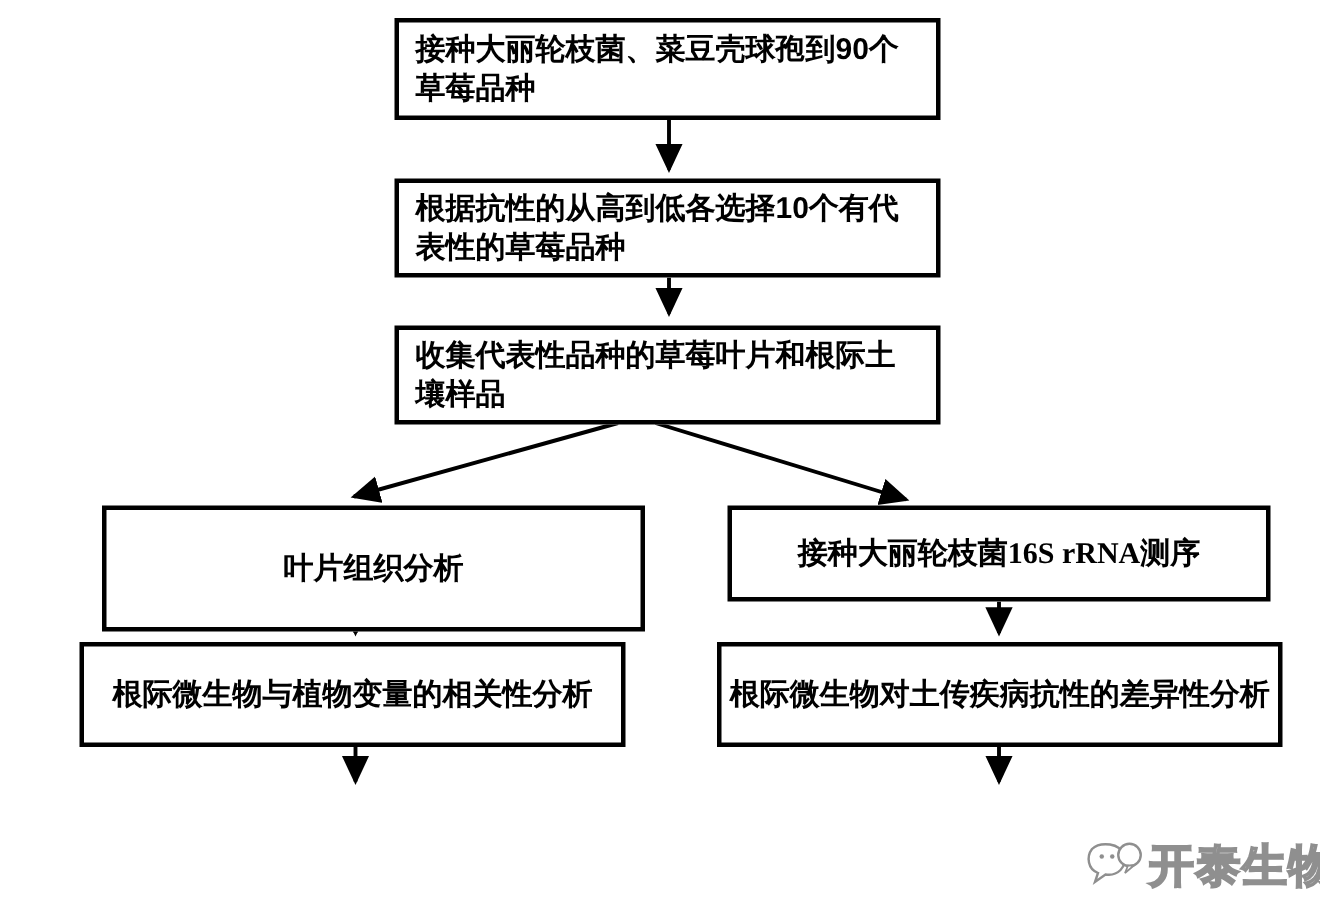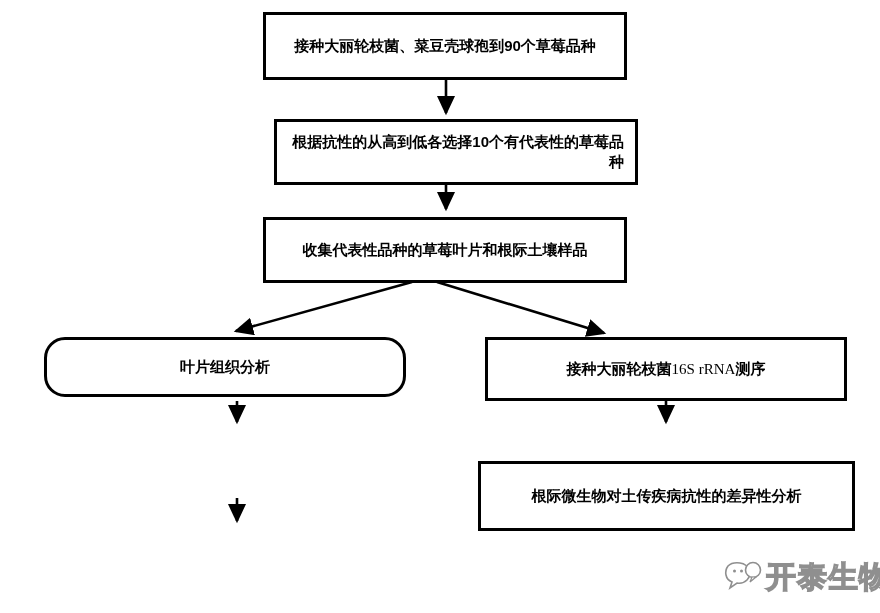--- a/index.html
+++ b/index.html
@@ -18,37 +18,37 @@
     pointer-events: none;
   }
   .flow-box {
     position: absolute;
     box-sizing: border-box;
     border: 3px solid #000000;
     background: #ffffff;
     display: flex;
     align-items: center;
     justify-content: center;
-    text-align: right;
+    text-align: left;
     font-weight: bold;
     color: #000000;
-    font-size: 15px;
+    font-size: 20px;
     line-height: 1.32;
   }
   .flow-box.top-col { padding: 0 11px; }
   .flow-box.row-col { padding: 0 4px; }
-  .serif-seg { font-family: "Liberation Serif", serif; font-weight: normal; }
+  .serif-seg { font-family: "Liberation Serif", serif; font-weight: bold; }
   .box-inoculate { left: 263px; top: 12px;  width: 364px; height: 68px; }
-  .box-select    { left: 274px; top: 119px; width: 364px; height: 66px; }
+  .box-select    { left: 263px; top: 119px; width: 364px; height: 66px; }
   .box-collect   { left: 263px; top: 217px; width: 364px; height: 66px; }
-  .box-left1     { left: 44px;  top: 337px; width: 362px; height: 60px; border-radius: 21px; }
+  .box-left1     { left: 68px;  top: 337px; width: 362px; height: 84px; }
   .box-left2     { left: 53px;  top: 428px; width: 364px; height: 70px; }
   .box-left3     { left: 53px;  top: 527px; width: 364px; height: 68px; }
   .box-right1    { left: 485px; top: 337px; width: 362px; height: 64px; }
-  .box-right2    { left: 478px; top: 428px; width: 377px; height: 70px; margin-top: 33px; }
+  .box-right2    { left: 478px; top: 428px; width: 377px; height: 70px; }
   .box-right3    { left: 485px; top: 527px; width: 363px; height: 68px; }
   .watermark {
     position: absolute;
     left: 722px; top: 556px;
     display: flex;
     align-items: center;
     z-index: 5;
   }
   .watermark-text {
     font-size: 30px;
@@ -91,20 +91,23 @@
   </div>
 
   <div class="flow-box top-col box-collect">
     <span>收集代表性品种的草莓叶片和根际土壤样品</span>
   </div>
 
   <div class="flow-box row-col box-left1">
     <span>叶片组织分析</span>
   </div>
 
+  <div class="flow-box row-col box-left2">
+    <span>根际微生物与植物变量的相关性分析</span>
+  </div>
 
 
   <div class="flow-box row-col box-right1">
     <span><span>接种大丽轮枝菌</span><span class="serif-seg">16S rRNA</span><span>测序</span></span>
   </div>
 
   <div class="flow-box row-col box-right2">
     <span>根际微生物对土传疾病抗性的差异性分析</span>
   </div>
 

